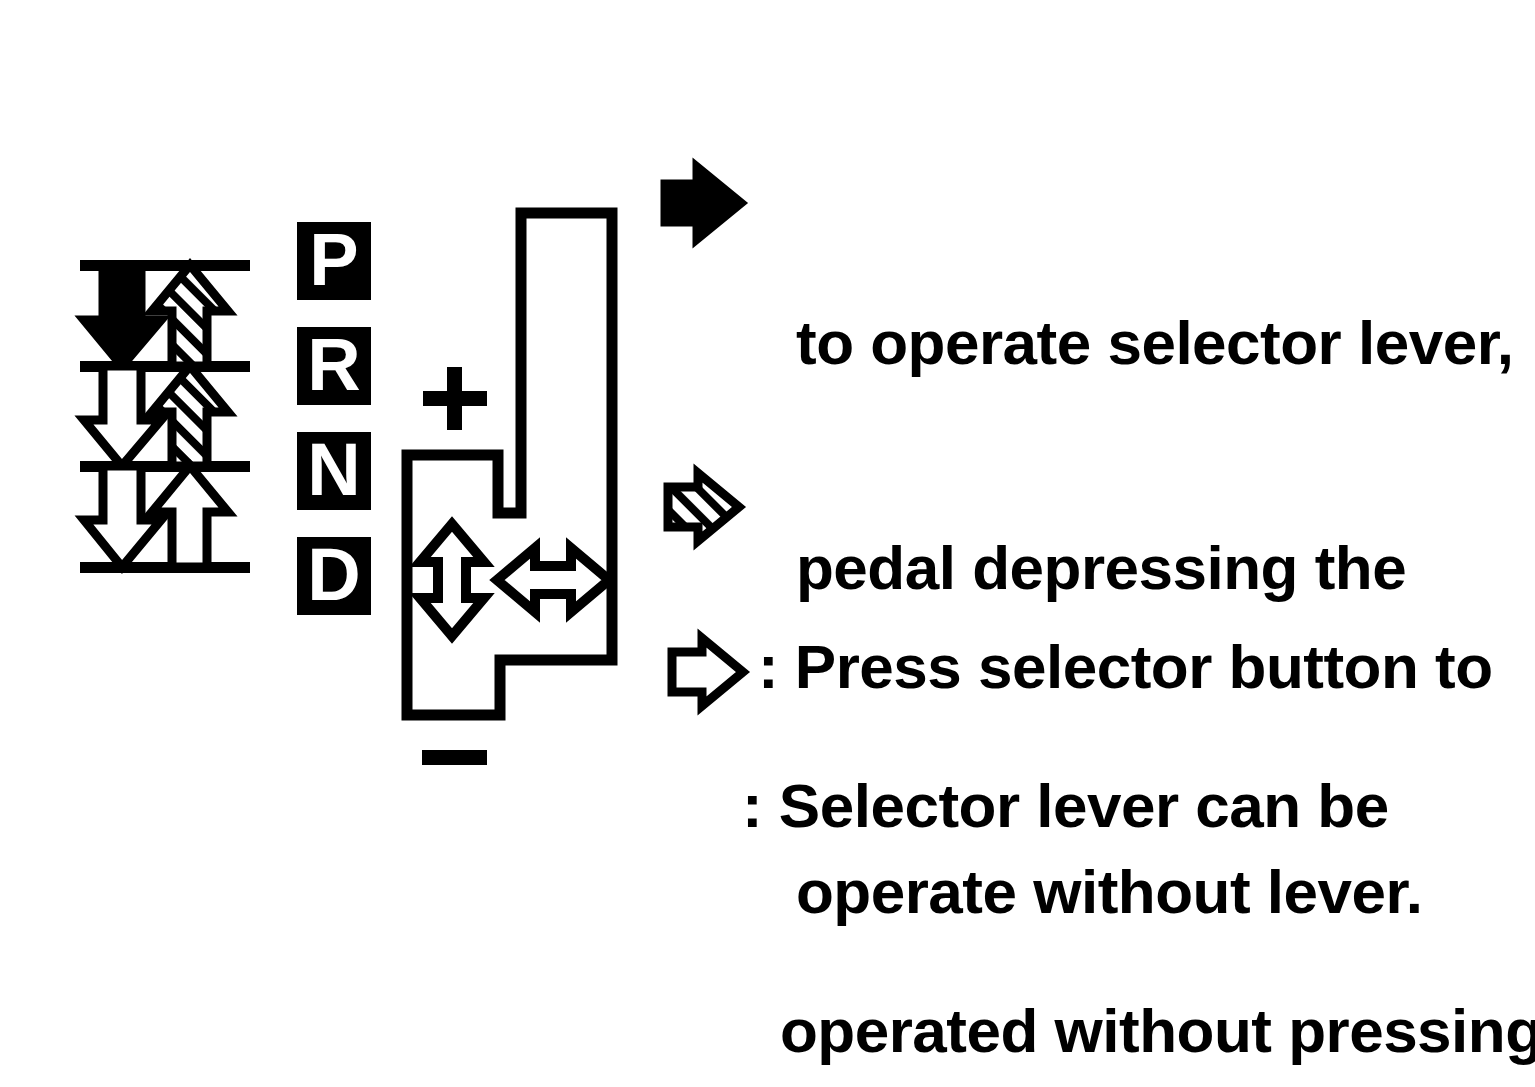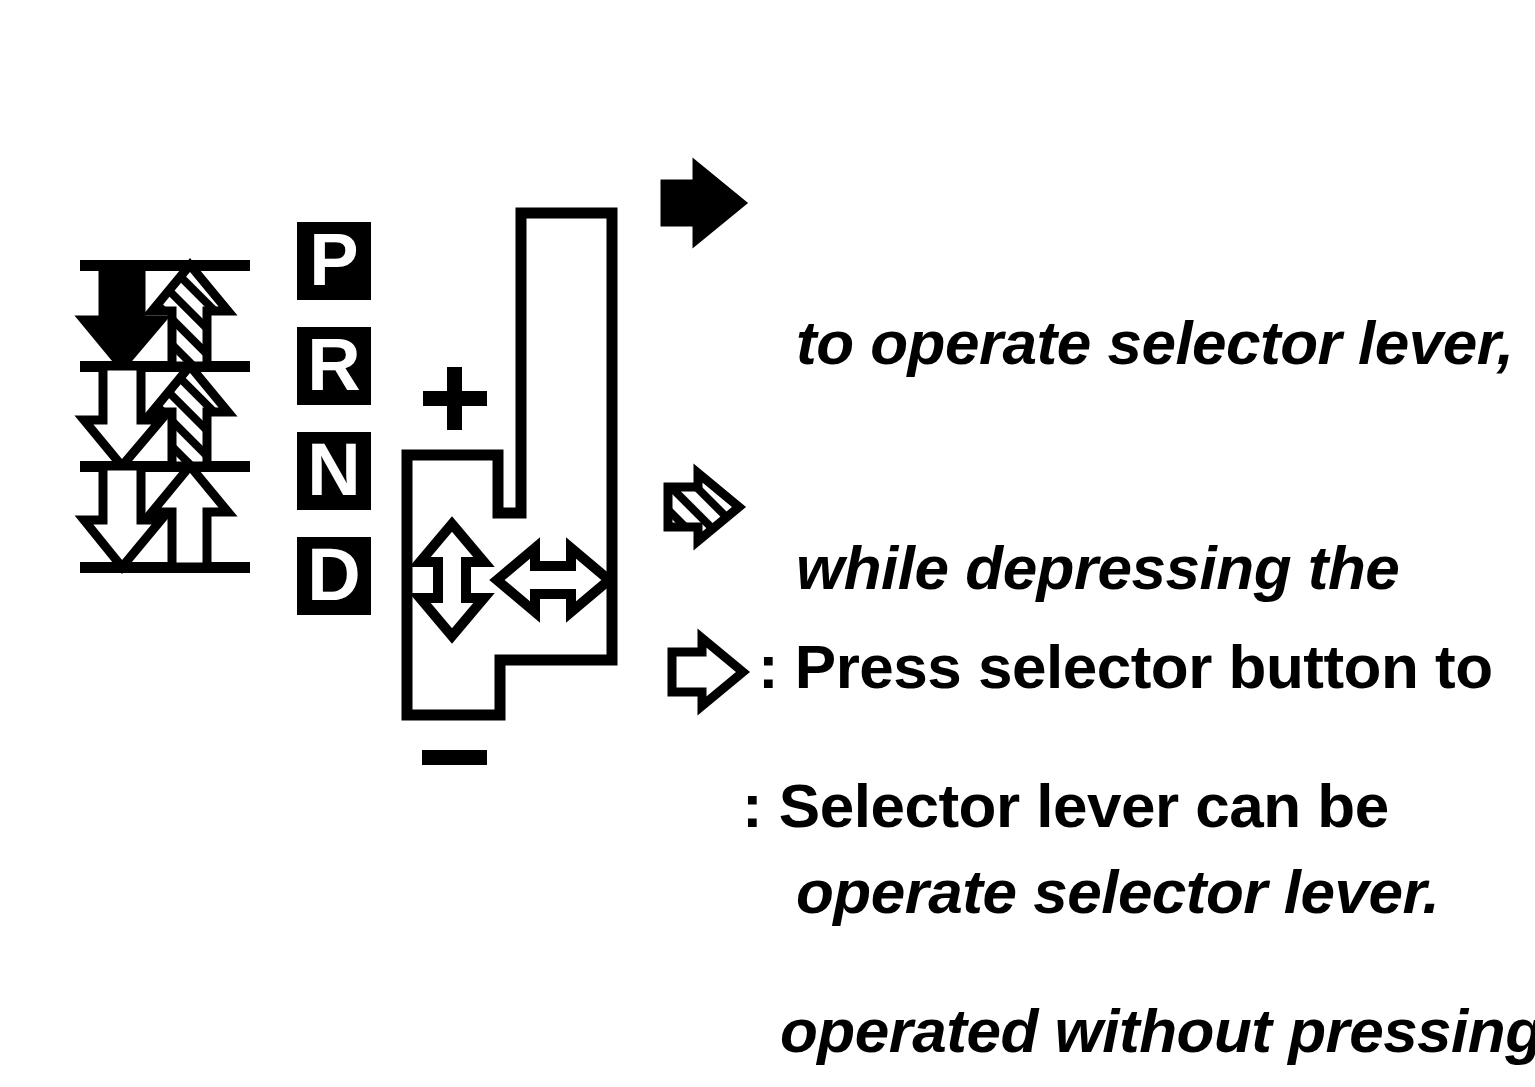--- a/index.html
+++ b/index.html
@@ -41,21 +41,20 @@
     white-space: pre;
     font-size: 62px;
     font-family: "Liberation Sans", "DejaVu Sans", sans-serif;
   }
   .legend-text .line {
     display: block;
     white-space: pre;
   }
   .legend-text .indent {
     padding-left: 38px;
-    font-style: italic;
   }
   
   #legend-entry-1 .legend-text { left: 758px; top: 155px; }
   
   #legend-entry-2 .legend-text { left: 758px; top: 479px; }
   
   #legend-entry-3 .legend-text { left: 742px; top: 618px; }
 
   .prnd-letter {
     position: absolute;
@@ -172,28 +171,28 @@
   </svg>
 
   <div class="prnd-letter" style="left:297px; top:222px;">P</div>
   <div class="prnd-letter" style="left:297px; top:327px;">R</div>
   <div class="prnd-letter" style="left:297px; top:432px;">N</div>
   <div class="prnd-letter" style="left:297px; top:537px;">D</div>
 
   <div class="legend-entry" id="legend-entry-1">
     <div class="legend-text">
       <span class="line indent">to operate selector lever,</span>
-      <span class="line indent">while depressing the</span>
+      <span class="line indent">pedal depressing the</span>
     </div>
   </div>
 
   <div class="legend-entry" id="legend-entry-2">
     <div class="legend-text">
       <span class="line">: Press selector button to</span>
-      <span class="line indent">operate selector lever.</span>
+      <span class="line indent">operate without lever.</span>
     </div>
   </div>
 
   <div class="legend-entry" id="legend-entry-3">
     <div class="legend-text">
       <span class="line">: Selector lever can be</span>
       <span class="line indent">operated without pressing</span>
       
     </div>
   </div>

